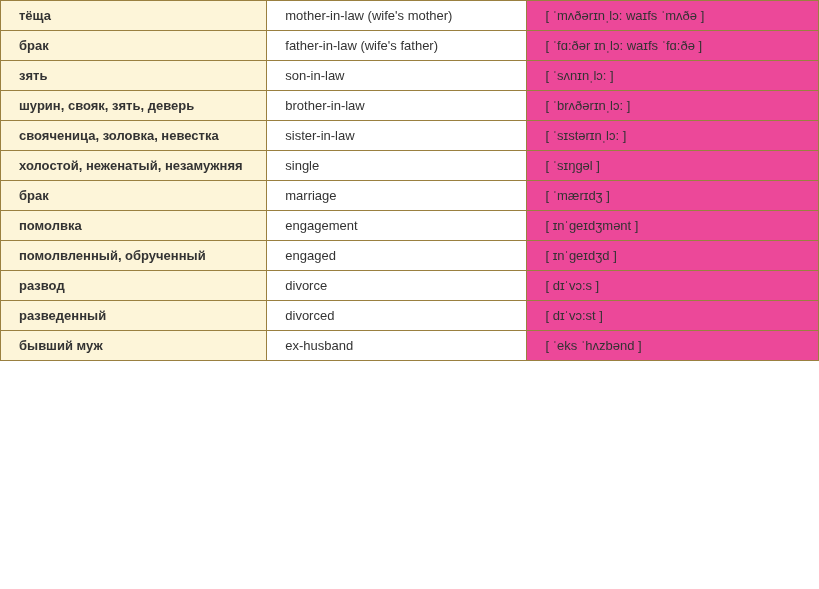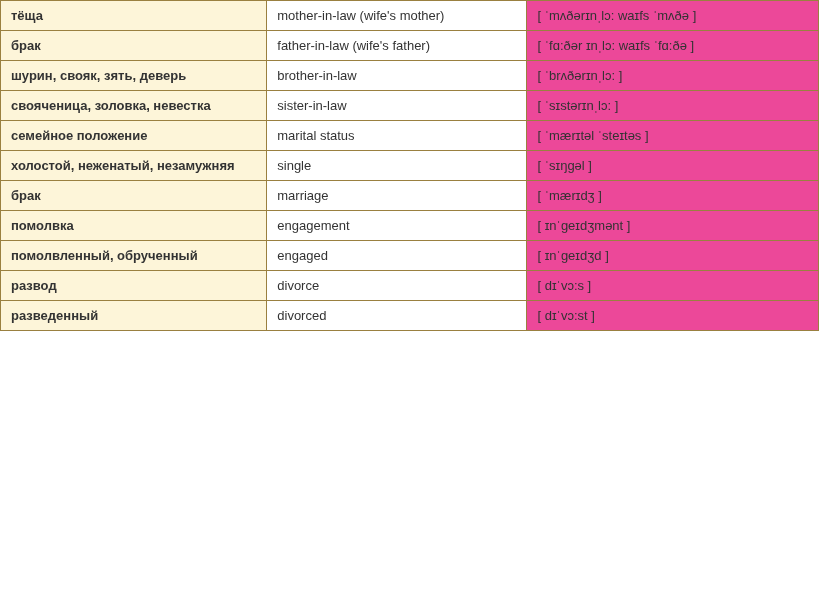--- a/index.html
+++ b/index.html
@@ -12,21 +12,21 @@
       font-size: 13px;
       color: #333;
       background: #fff;
     }
     table {
       border-collapse: collapse;
       width: 819px;
     }
     td {
       border: 1px solid #9a8040;
-      padding: 7px 10px;
+      padding: 7px 18px;
       vertical-align: middle;
     }
     td.col-russian {
       background: #fdf5d9;
       font-weight: bold;
       width: 264px;
     }
     td.col-english {
       background: #fff;
       width: 258px;
@@ -45,33 +45,33 @@
         <td class="col-russian">тёща</td>
         <td class="col-english">mother-in-law (wife's mother)</td>
         <td class="col-phonetic">[ ˈmʌðərɪnˌlɔ: waɪfs ˈmʌðə ]</td>
       </tr>
       <tr>
         <td class="col-russian">брак</td>
         <td class="col-english">father-in-law (wife's father)</td>
         <td class="col-phonetic">[ ˈfɑ:ðər ɪnˌlɔ: waɪfs ˈfɑ:ðə ]</td>
       </tr>
       <tr>
+        <td class="col-russian">зять</td>
+        <td class="col-english">son-in-law</td>
+        <td class="col-phonetic">[ ˈsʌnɪnˌlɔ: ]</td>
+      </tr>
+      <tr>
         <td class="col-russian">шурин, свояк, зять, деверь</td>
         <td class="col-english">brother-in-law</td>
         <td class="col-phonetic">[ ˈbrʌðərɪnˌlɔ: ]</td>
       </tr>
       <tr>
         <td class="col-russian">свояченица, золовка, невестка</td>
         <td class="col-english">sister-in-law</td>
         <td class="col-phonetic">[ ˈsɪstərɪnˌlɔ: ]</td>
-      </tr>
-      <tr>
-        <td class="col-russian">семейное положение</td>
-        <td class="col-english">marital status</td>
-        <td class="col-phonetic">[ ˈmærɪtəl ˈsteɪtəs ]</td>
       </tr>
       <tr>
         <td class="col-russian">холостой, неженатый, незамужняя</td>
         <td class="col-english">single</td>
         <td class="col-phonetic">[ ˈsɪŋgəl ]</td>
       </tr>
       <tr>
         <td class="col-russian">брак</td>
         <td class="col-english">marriage</td>
         <td class="col-phonetic">[ ˈmærɪdʒ ]</td>
@@ -89,14 +89,19 @@
       <tr>
         <td class="col-russian">развод</td>
         <td class="col-english">divorce</td>
         <td class="col-phonetic">[ dɪˈvɔ:s ]</td>
       </tr>
       <tr>
         <td class="col-russian">разведенный</td>
         <td class="col-english">divorced</td>
         <td class="col-phonetic">[ dɪˈvɔ:st ]</td>
       </tr>
+      <tr>
+        <td class="col-russian">бывший муж</td>
+        <td class="col-english">ex-husband</td>
+        <td class="col-phonetic">[ ˈeks ˈhʌzbənd ]</td>
+      </tr>
     </tbody>
 </table>
 
 </body></html>

